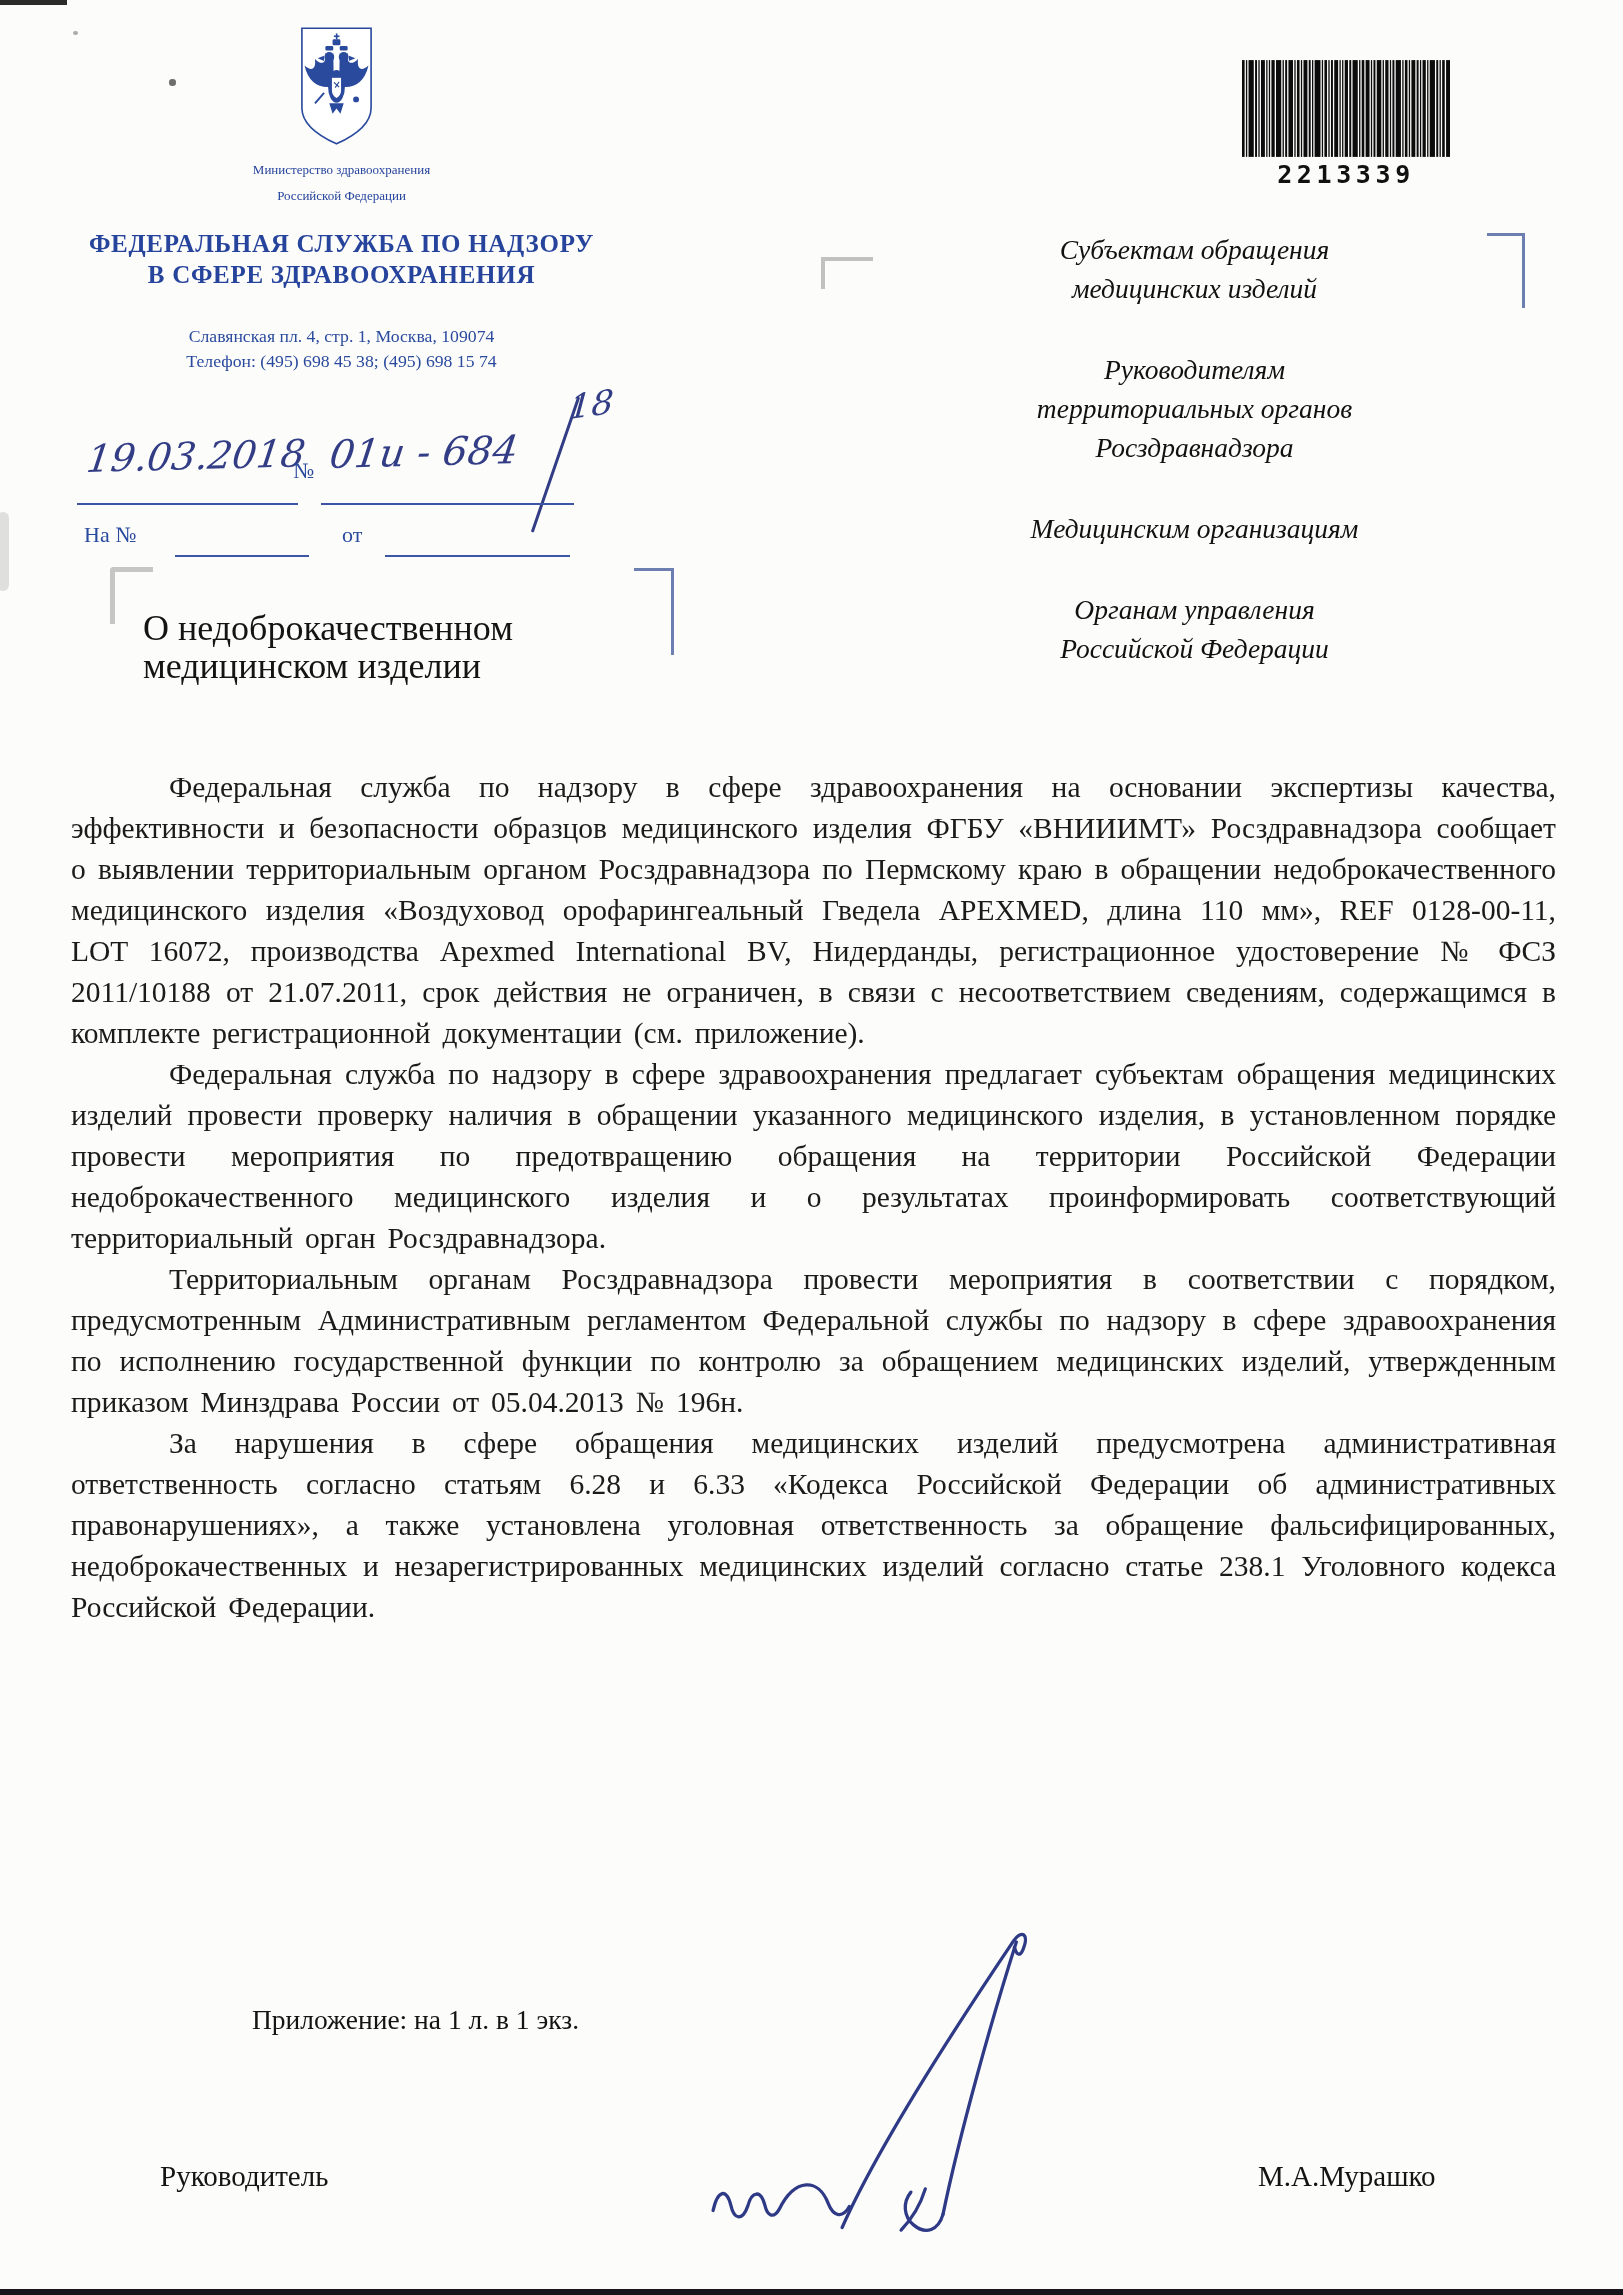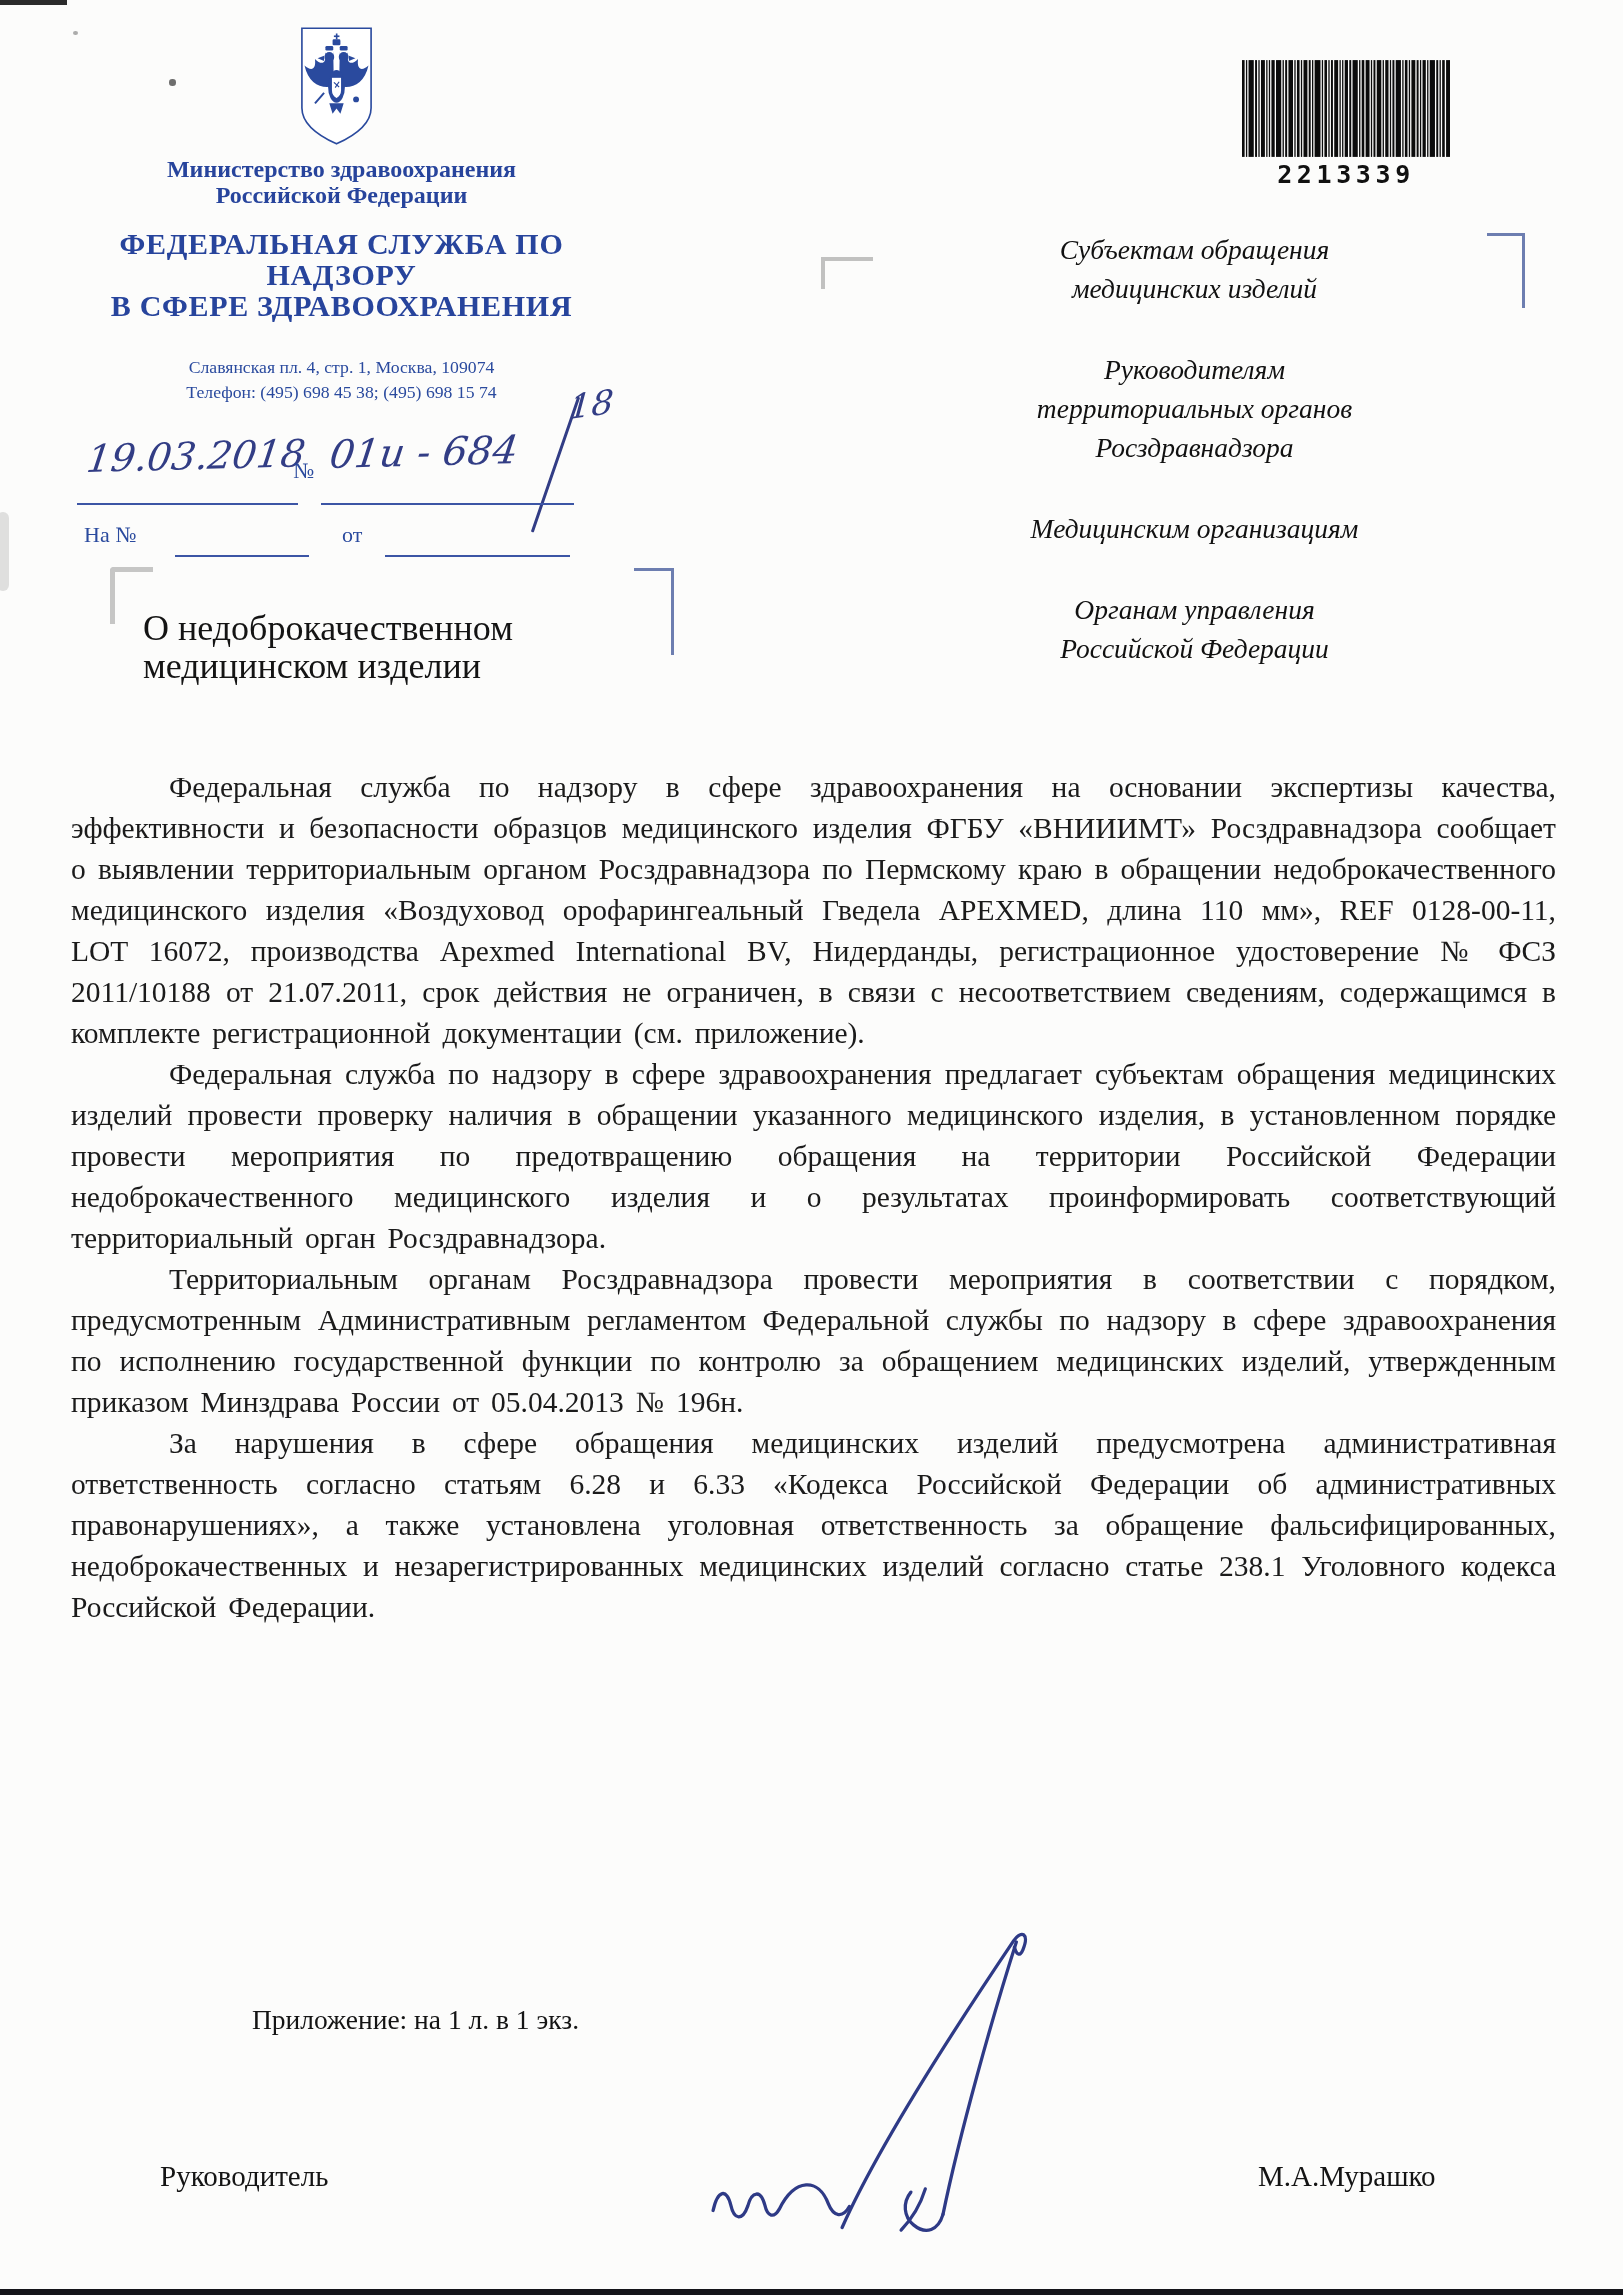--- a/index.html
+++ b/index.html
@@ -5,22 +5,22 @@
   html,body{margin:0;padding:0;}
   body{
     width:1624px;height:2295px;position:relative;overflow:hidden;
     background:#fcfcfb;
     font-family:"Liberation Serif", serif;
     color:#1b1b1b;
   }
   .abs{position:absolute;}
   
   .letterhead{left:73px;top:157px;width:537px;text-align:center;color:#27449c;}
-  .ministry{font-size:24px;font-weight:bold;line-height:25.5px;}
-  .agency{margin-top:19.6px;font-size:30px;font-weight:bold;line-height:31px;letter-spacing:0.7px;}
+  .ministry{font-size:13px;font-weight:normal;line-height:25.5px;}
+  .agency{margin-top:19.6px;font-size:25px;font-weight:bold;line-height:31px;letter-spacing:0.7px;}
   .addr{margin-top:34px;font-size:17.7px;line-height:25px;color:#2a4a9e;}
   
   .emblem{left:296px;top:25px;width:81px;height:124px;}
   
   .barcode-wrap{left:1242px;top:60px;width:208px;text-align:center;}
   .barcode-num{font-family:"DejaVu Sans Mono", monospace;font-size:25px;font-weight:bold;letter-spacing:4.6px;color:#111;margin-top:1.3px;}
   
   .hand{font-style:italic;color:#323d85;font-family:"DejaVu Serif", serif;transform:skewX(-9deg) rotate(-1.5deg);transform-origin:left bottom;white-space:nowrap;}
   .hw-date{left:84px;top:437px;font-size:38px;}
   .hw-no{left:327px;top:432px;font-size:39px;}

